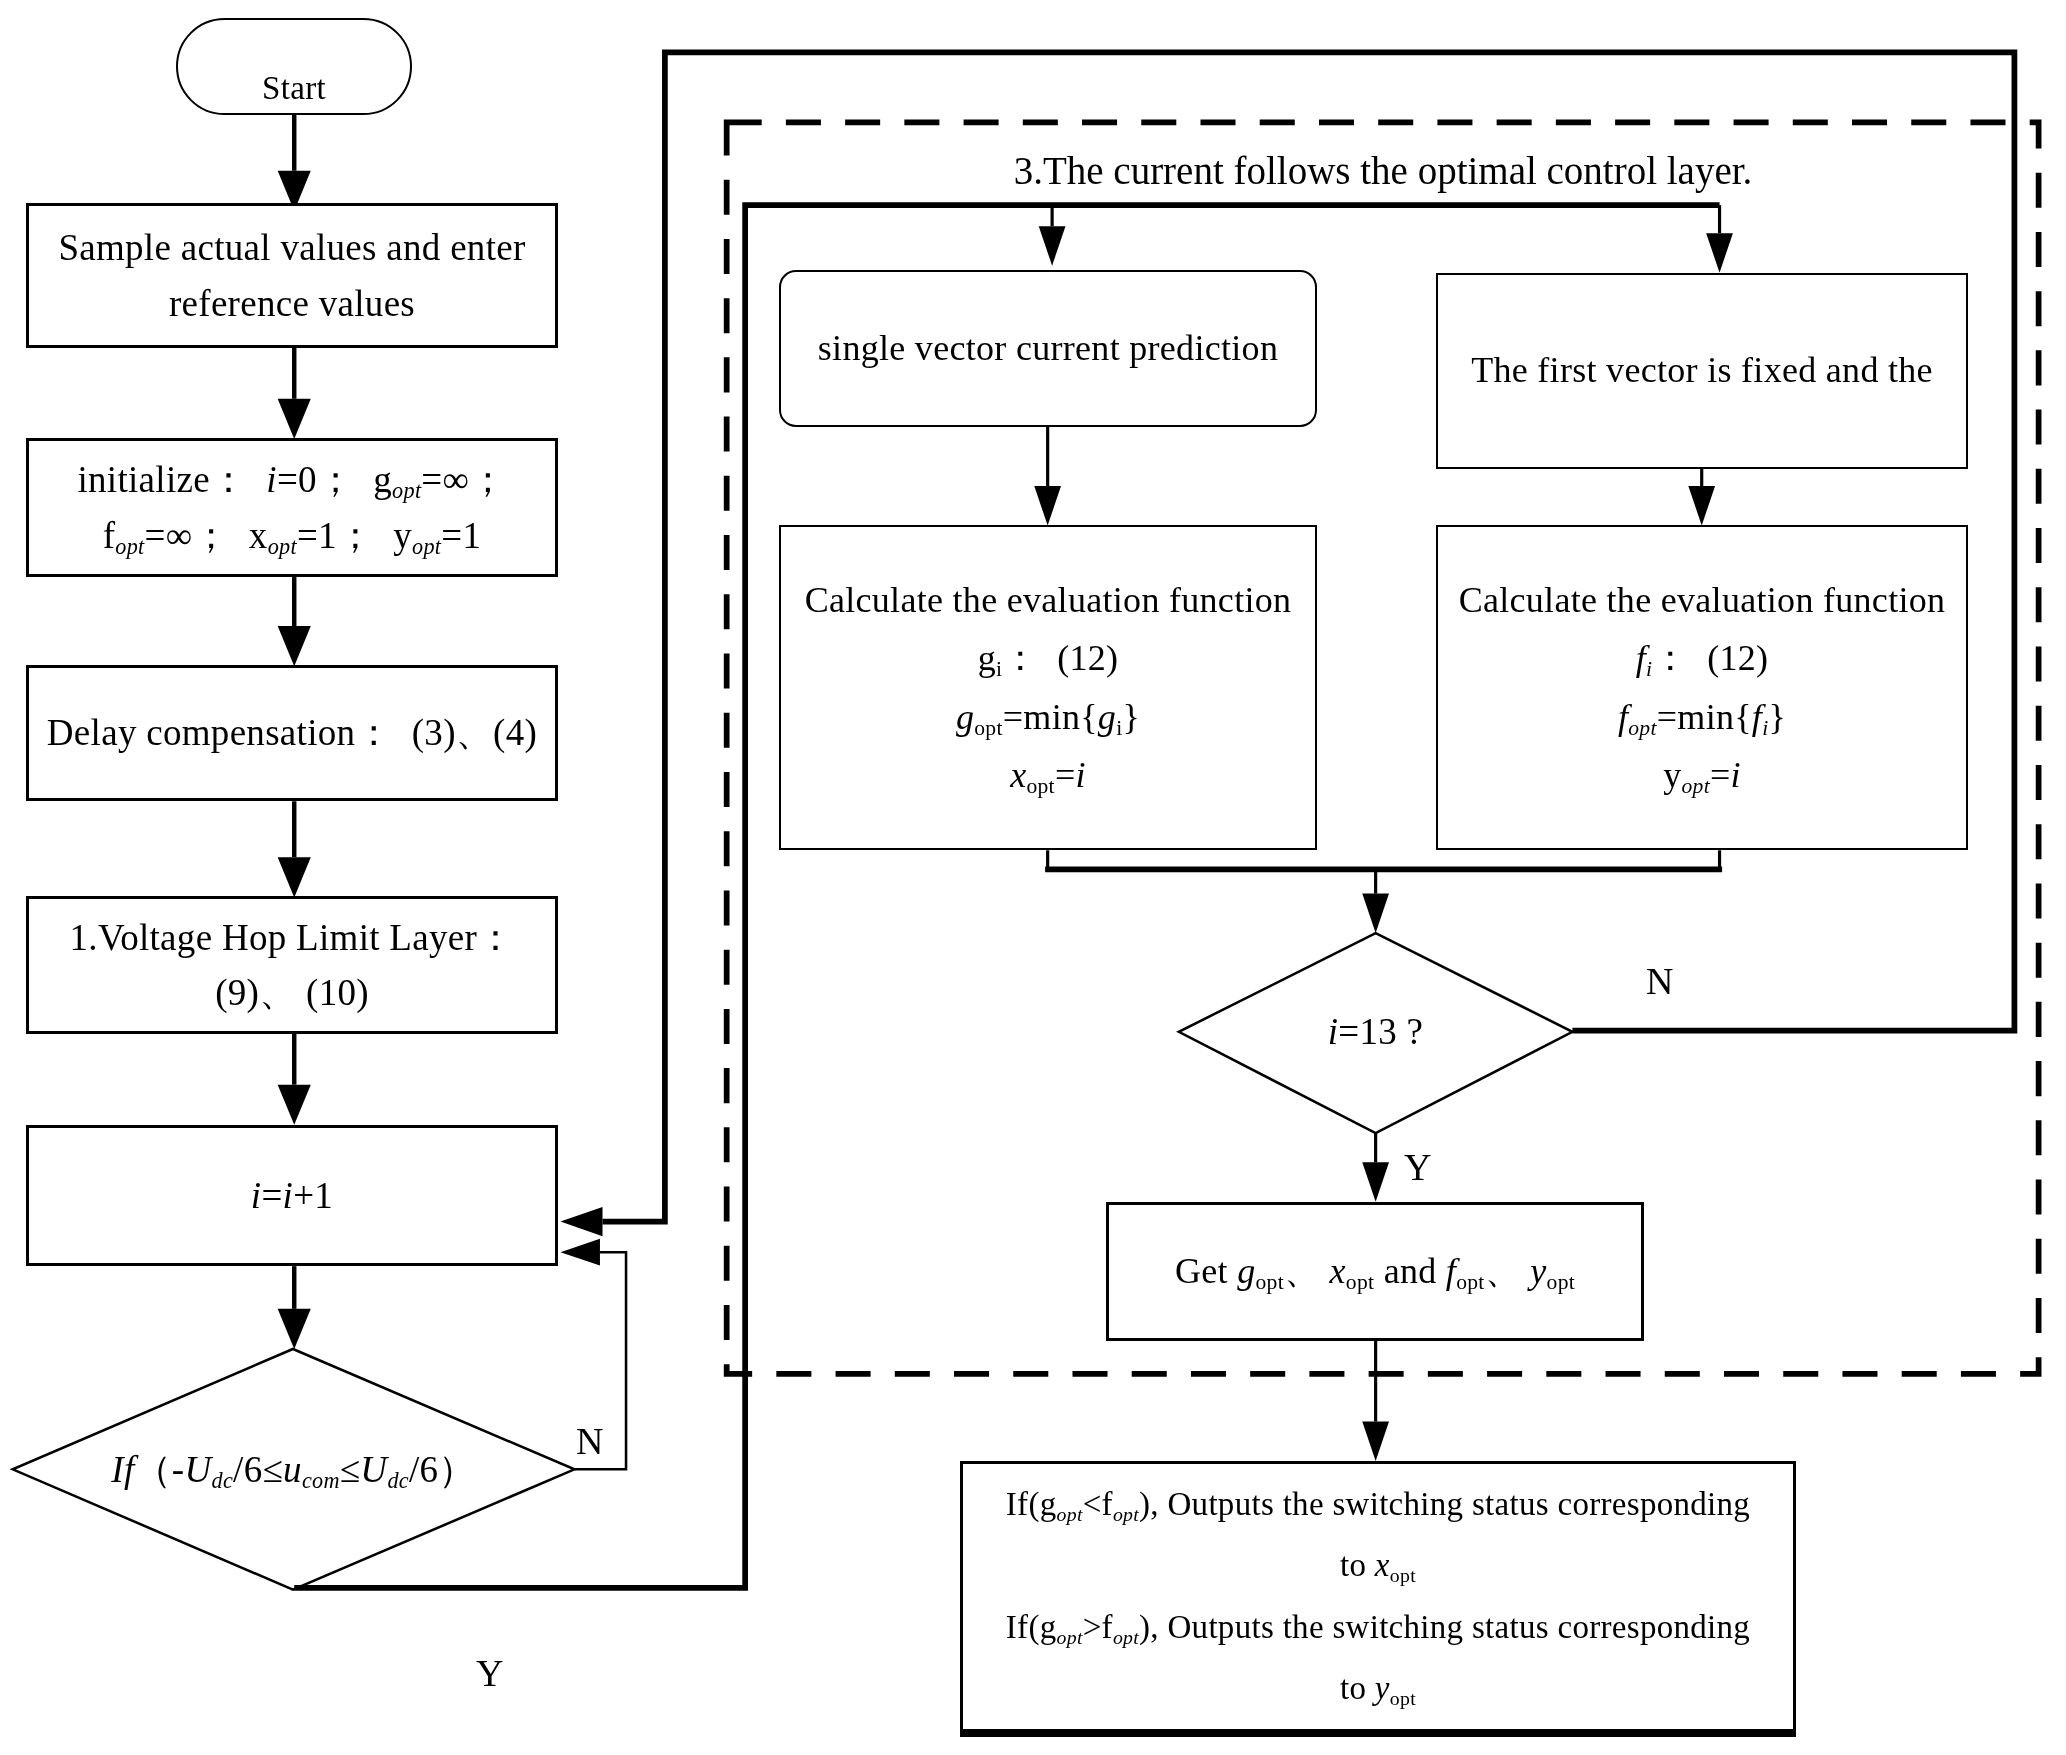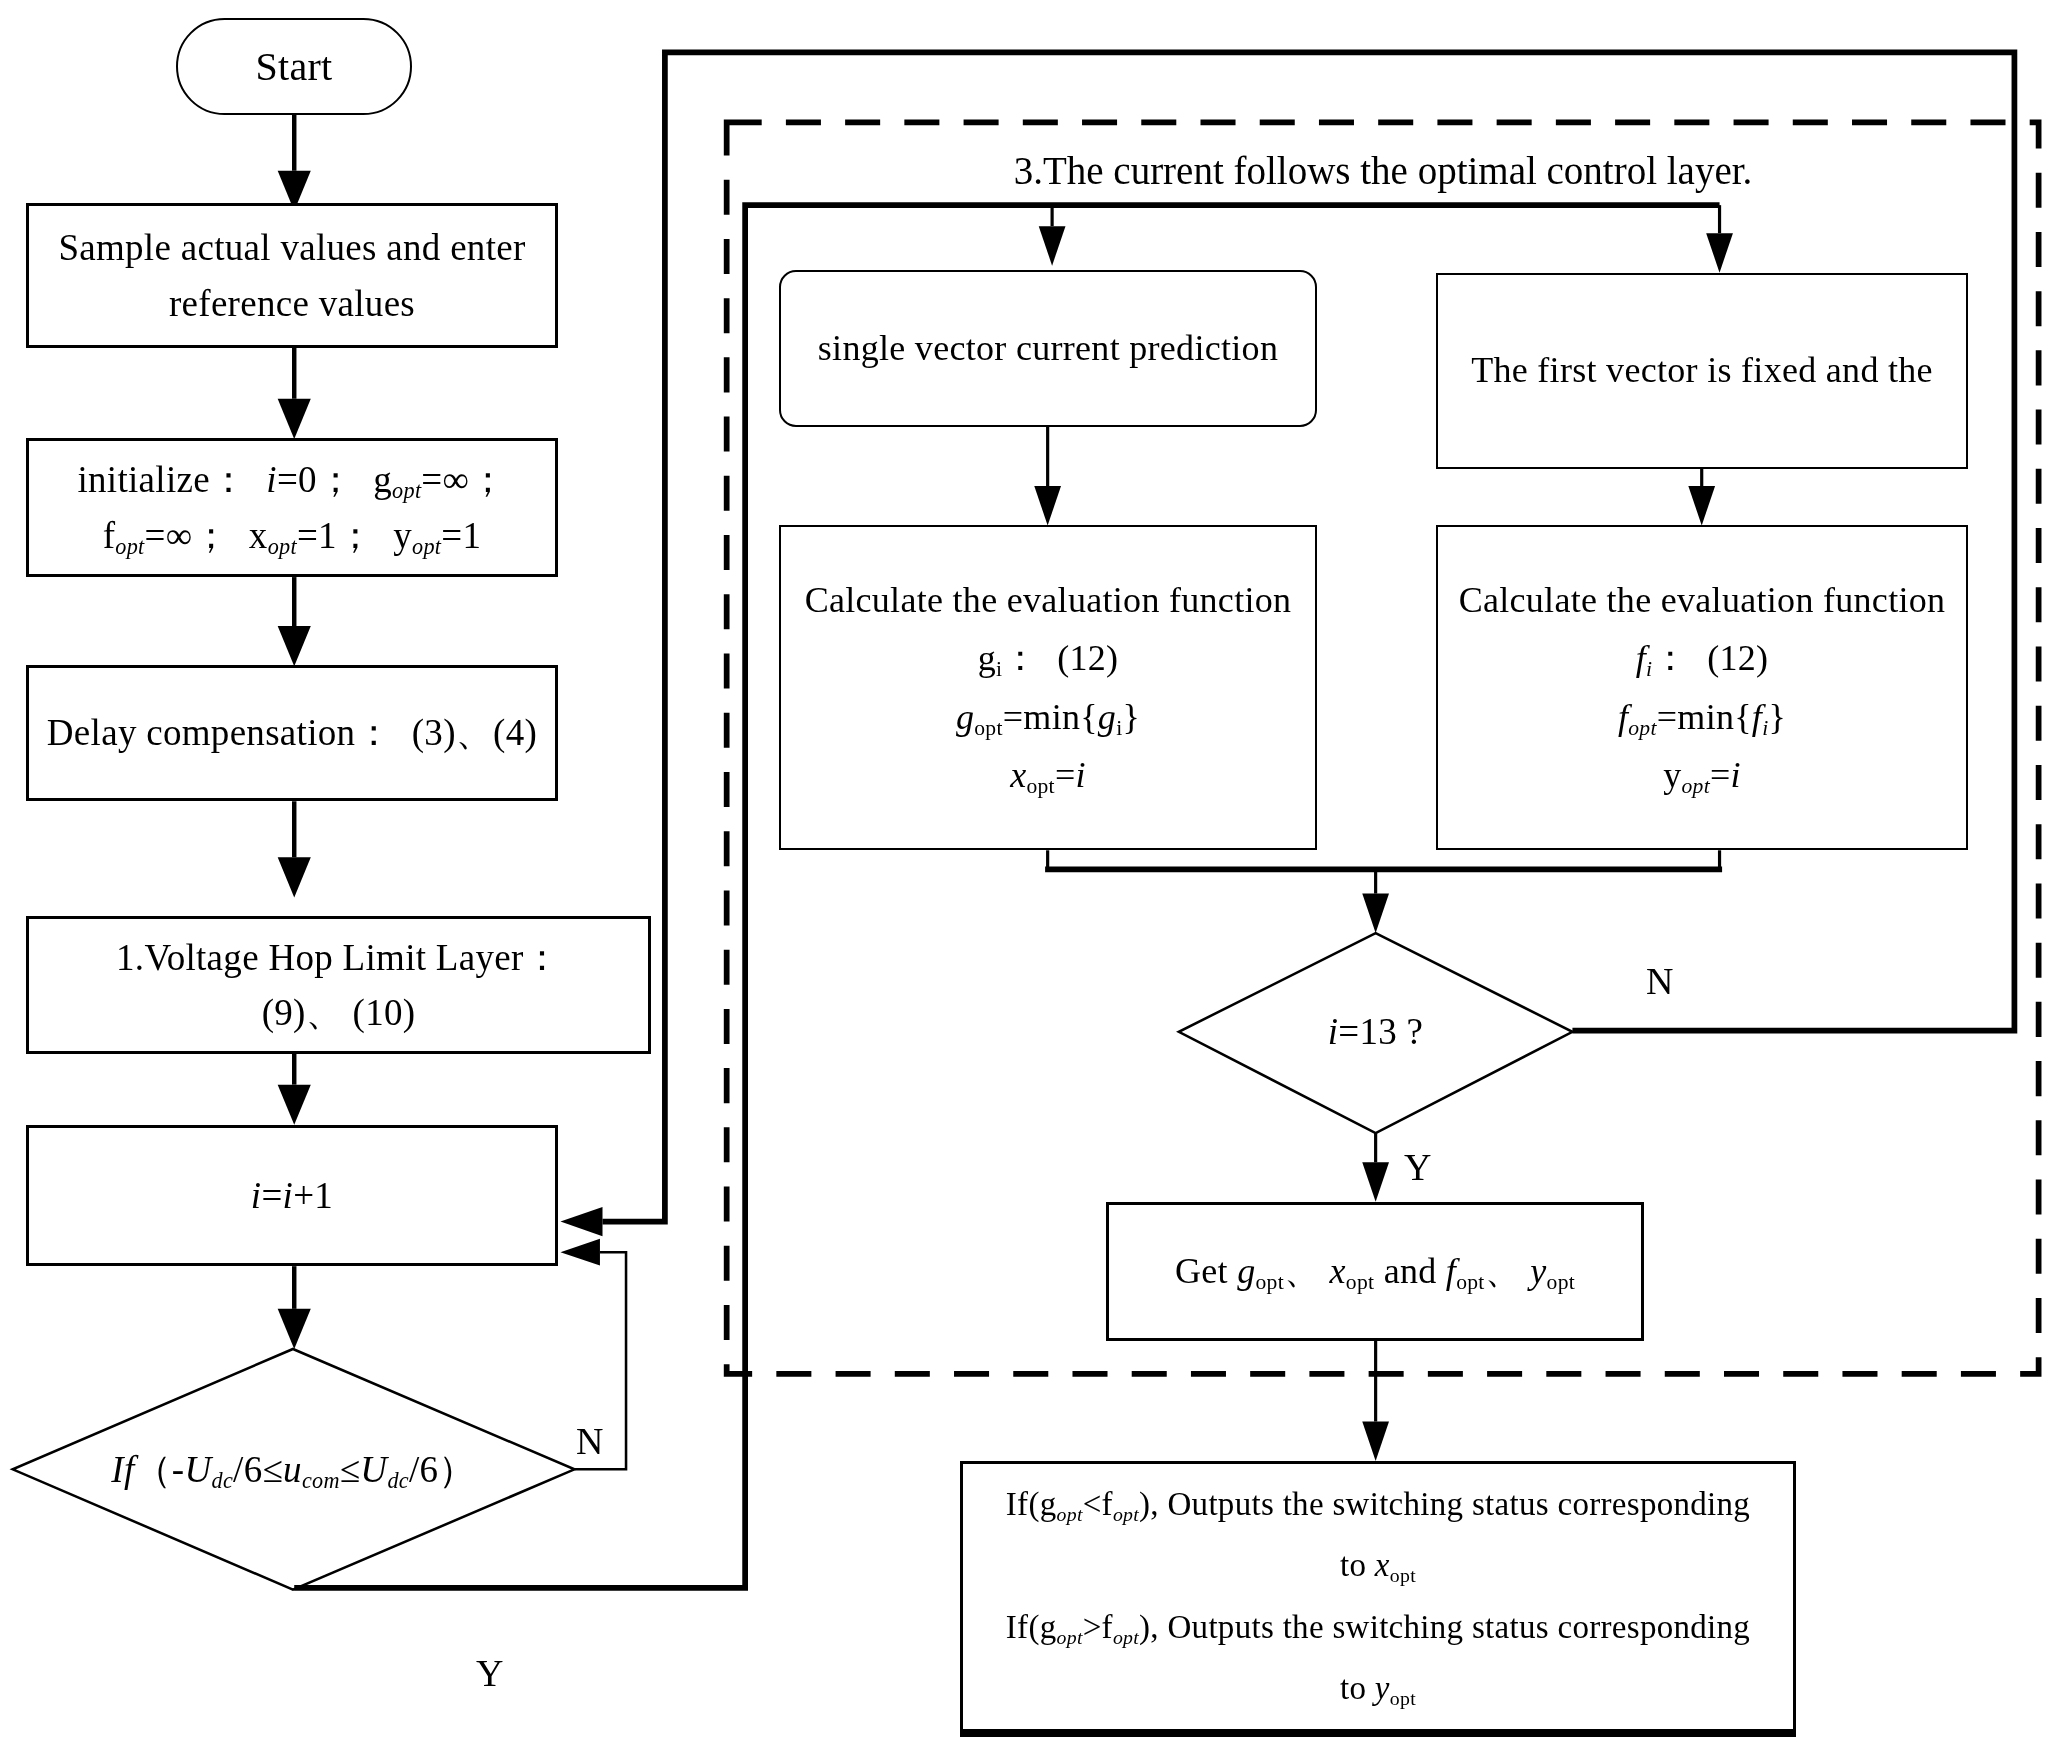--- a/index.html
+++ b/index.html
@@ -8,21 +8,21 @@
   #stage { position:relative; width:2066px; height:1756px; background:#fff; overflow:hidden; }
   #stage > svg { position:absolute; left:0; top:0; }
 
   .node {
     position:absolute; display:flex; flex-direction:column;
     justify-content:center; align-items:center; text-align:center;
     border:3.2px solid #000; background:#fff; z-index:2;
     font-size:37px; line-height:1.5; letter-spacing:0.3px;
   }
   .node--thin { border-width:2.5px; }
-  .node--terminator { border-radius:57px; border-width:2.5px; font-size:40px; }
+  .node--terminator { border-radius:57px; border-width:2.5px; font-size:33px;justify-content:flex-end; }
   .node--bare { border:none; background:transparent; z-index:3; }
   .node--get { border-width:3.8px; font-size:36px; }
   .node--output { border-width:3.2px; border-bottom-width:8.3px; font-size:33px; line-height:1.85; }
   .node--small { font-size:36px; line-height:1.55; }
   .node--eval { font-size:36px; line-height:1.62; }
 
   .free-label { position:absolute; z-index:3; font-size:38px; }
   .region-title { position:absolute; z-index:3; font-size:39px; text-align:center; }
 
   .tl { white-space:pre-wrap; }
@@ -105,21 +105,21 @@
 
   <div class="node" style="left:26px; top:438px; width:532px; height:139px;">
       <div class="tl"><span>initialize：  </span><span class="it">i</span><span>=0；  g</span><span class="it sb">opt</span><span>=∞；</span></div>
       <div class="tl"><span>f</span><span class="it sb">opt</span><span>=∞；  x</span><span class="it sb">opt</span><span>=1；  y</span><span class="it sb">opt</span><span>=1</span></div>
     </div>
 
   <div class="node" style="left:26px; top:665px; width:532px; height:136px;">
       <div class="tl"><span>Delay compensation：  (3)、(4)</span></div>
     </div>
 
-  <div class="node" style="left:26px; top:896px; width:625px; height:138px;margin-top:20px;">
+  <div class="node" style="left:26px; top:896px; width:532px; height:138px;">
       <div class="tl"><span>1.Voltage Hop Limit Layer：</span></div>
       <div class="tl"><span>(9)、 (10)</span></div>
     </div>
 
   <div class="node" style="left:26px; top:1125px; width:532px; height:141px;">
       <div class="tl"><span class="it">i</span><span>=</span><span class="it">i</span><span>+1</span></div>
     </div>
 
   <div class="node node--bare" style="left:51px; top:1433px; width:485px; height:73px;">
       <div class="tl"><span class="it">If</span><span>（-</span><span class="it">U</span><span class="it sb">dc</span><span>/6≤</span><span class="it">u</span><span class="it sb">com</span><span>≤</span><span class="it">U</span><span class="it sb">dc</span><span>/6）</span></div>

